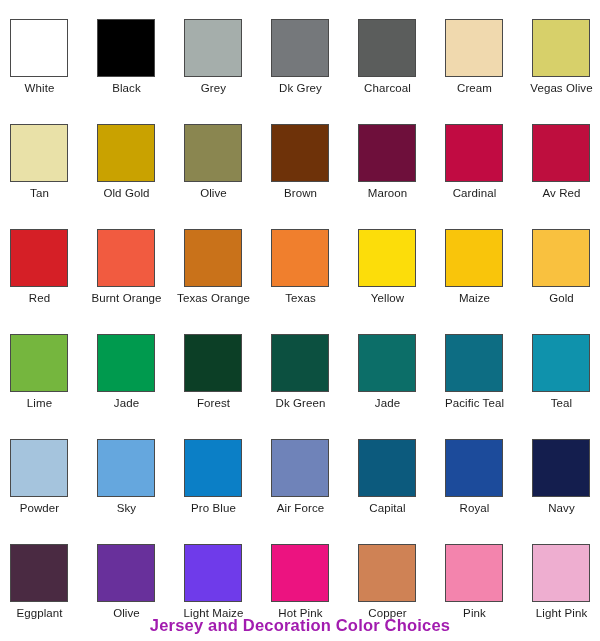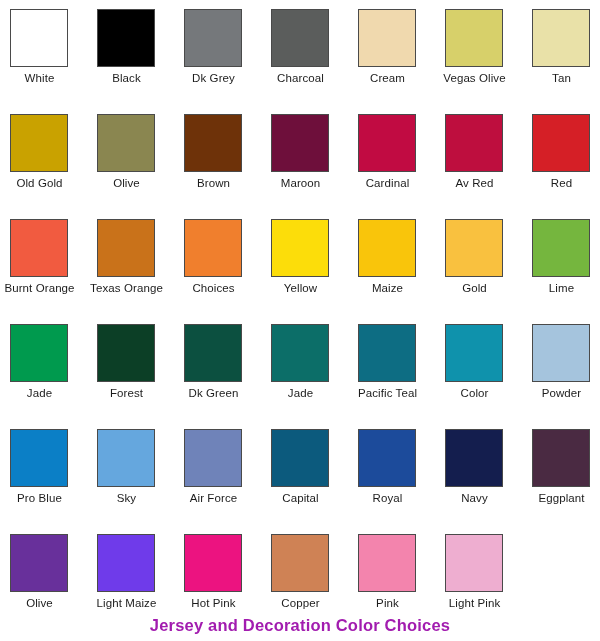--- a/index.html
+++ b/index.html
@@ -25,21 +25,21 @@
     position: absolute;
     left: 0;
     top: 0;
     width: 600px;
     height: 612px;
     display: grid;
     grid-template-columns: repeat(7, 87px);
     grid-template-rows: repeat(6, 105px);
     justify-content: start;
     padding-left: 10px;
-    padding-top: 9px;
+    padding-top: 19px;
     box-sizing: border-box;
   }
   .swatch-cell {
     width: 87px;
     height: 105px;
     position: relative;
   }
   .swatch-chip {
     width: 58px;
     height: 58px;
@@ -78,20 +78,24 @@
   <div id="swatch-grid">
       <div class="swatch-cell">
         <div class="swatch-chip" style="background-color: rgb(255, 255, 255);"></div>
         <div class="swatch-label">White</div>
       </div>
       <div class="swatch-cell">
         <div class="swatch-chip" style="background-color: rgb(0, 0, 0);"></div>
         <div class="swatch-label">Black</div>
       </div>
       <div class="swatch-cell">
+        <div class="swatch-chip" style="background-color: rgb(165, 174, 171);"></div>
+        <div class="swatch-label">Grey</div>
+      </div>
+      <div class="swatch-cell">
         <div class="swatch-chip" style="background-color: rgb(117, 120, 123);"></div>
         <div class="swatch-label">Dk Grey</div>
       </div>
       <div class="swatch-cell">
         <div class="swatch-chip" style="background-color: rgb(91, 93, 92);"></div>
         <div class="swatch-label">Charcoal</div>
       </div>
       <div class="swatch-cell">
         <div class="swatch-chip" style="background-color: rgb(240, 217, 174);"></div>
         <div class="swatch-label">Cream</div>
@@ -135,21 +139,21 @@
       <div class="swatch-cell">
         <div class="swatch-chip" style="background-color: rgb(241, 91, 64);"></div>
         <div class="swatch-label">Burnt Orange</div>
       </div>
       <div class="swatch-cell">
         <div class="swatch-chip" style="background-color: rgb(201, 114, 26);"></div>
         <div class="swatch-label">Texas Orange</div>
       </div>
       <div class="swatch-cell">
         <div class="swatch-chip" style="background-color: rgb(240, 127, 45);"></div>
-        <div class="swatch-label">Choices</div>
+        <div class="swatch-label">Texas</div>
       </div>
       <div class="swatch-cell">
         <div class="swatch-chip" style="background-color: rgb(252, 221, 10);"></div>
         <div class="swatch-label">Yellow</div>
       </div>
       <div class="swatch-cell">
         <div class="swatch-chip" style="background-color: rgb(249, 197, 11);"></div>
         <div class="swatch-label">Maize</div>
       </div>
       <div class="swatch-cell">
@@ -175,35 +179,35 @@
       <div class="swatch-cell">
         <div class="swatch-chip" style="background-color: rgb(12, 110, 104);"></div>
         <div class="swatch-label">Jade</div>
       </div>
       <div class="swatch-cell">
         <div class="swatch-chip" style="background-color: rgb(13, 109, 131);"></div>
         <div class="swatch-label">Pacific Teal</div>
       </div>
       <div class="swatch-cell">
         <div class="swatch-chip" style="background-color: rgb(15, 146, 172);"></div>
-        <div class="swatch-label">Color</div>
+        <div class="swatch-label">Teal</div>
       </div>
       <div class="swatch-cell">
         <div class="swatch-chip" style="background-color: rgb(165, 196, 221);"></div>
         <div class="swatch-label">Powder</div>
       </div>
       <div class="swatch-cell">
+        <div class="swatch-chip" style="background-color: rgb(101, 167, 222);"></div>
+        <div class="swatch-label">Sky</div>
+      </div>
+      <div class="swatch-cell">
         <div class="swatch-chip" style="background-color: rgb(11, 127, 198);"></div>
         <div class="swatch-label">Pro Blue</div>
       </div>
       <div class="swatch-cell">
-        <div class="swatch-chip" style="background-color: rgb(101, 167, 222);"></div>
-        <div class="swatch-label">Sky</div>
-      </div>
-      <div class="swatch-cell">
         <div class="swatch-chip" style="background-color: rgb(111, 131, 185);"></div>
         <div class="swatch-label">Air Force</div>
       </div>
       <div class="swatch-cell">
         <div class="swatch-chip" style="background-color: rgb(12, 90, 125);"></div>
         <div class="swatch-label">Capital</div>
       </div>
       <div class="swatch-cell">
         <div class="swatch-chip" style="background-color: rgb(28, 75, 155);"></div>
         <div class="swatch-label">Royal</div>

